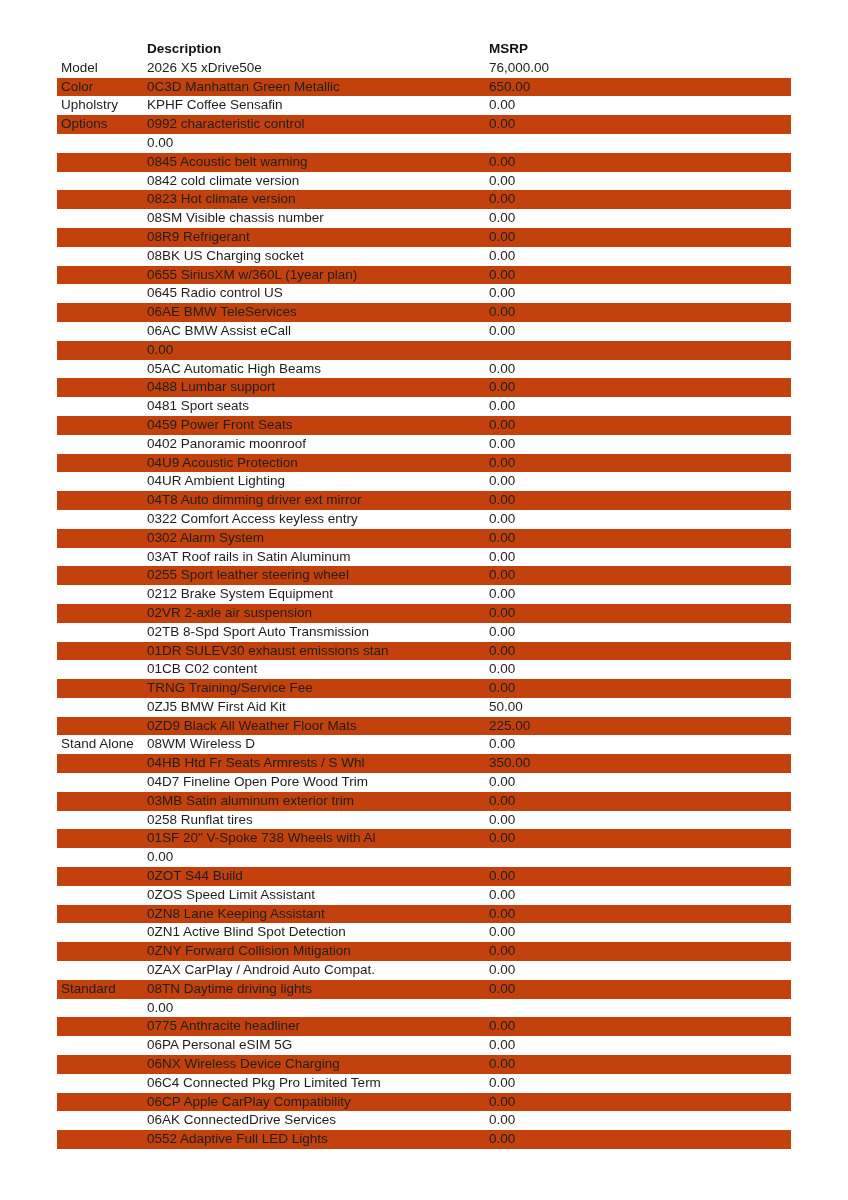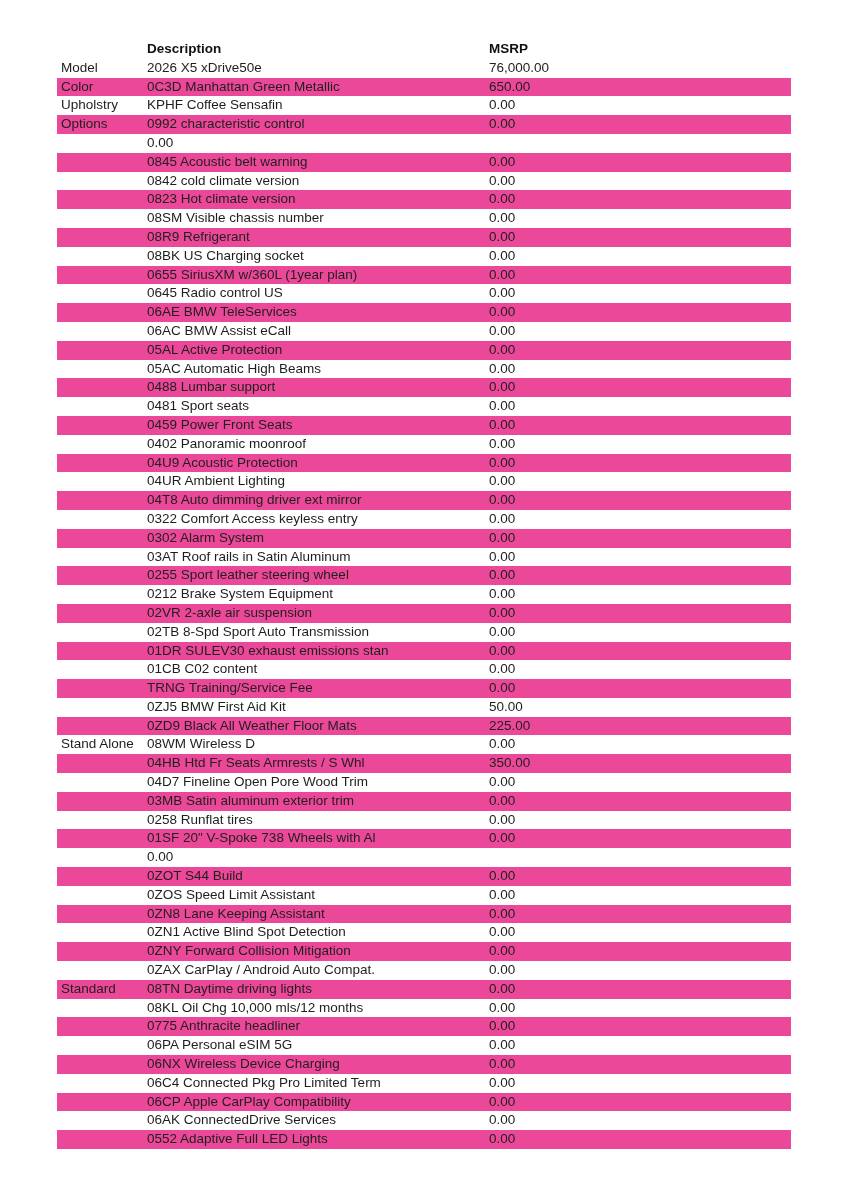--- a/index.html
+++ b/index.html
@@ -25,21 +25,21 @@
     display: flex;
     box-sizing: border-box;
     height: 18.8px;
     line-height: 18.8px;
     font-size: 13.5px;
     color: #1e1e1e;
     padding-right: 182px;
     white-space: nowrap;
   }
   .row.shaded {
-    background: #ec4899;
+    background: #c2410c;
   }
   .row.header {
     font-weight: bold;
     color: #111111;
   }
   .cell {
     box-sizing: border-box;
     overflow: hidden;
   }
   .cell.cat {
@@ -136,21 +136,20 @@
           <div class="cell desc">06AE BMW TeleServices</div>
           <div class="cell msrp">0.00</div>
         </div>
         <div class="row">
           <div class="cell cat"></div>
           <div class="cell desc">06AC BMW Assist eCall</div>
           <div class="cell msrp">0.00</div>
         </div>
         <div class="row shaded">
           <div class="cell cat"></div>
-          <div class="cell desc">05AL Active Protection</div>
           <div class="cell msrp">0.00</div>
         </div>
         <div class="row">
           <div class="cell cat"></div>
           <div class="cell desc">05AC Automatic High Beams</div>
           <div class="cell msrp">0.00</div>
         </div>
         <div class="row shaded">
           <div class="cell cat"></div>
           <div class="cell desc">0488 Lumbar support</div>
@@ -310,21 +309,20 @@
           <div class="cell desc">0ZAX CarPlay / Android Auto Compat.</div>
           <div class="cell msrp">0.00</div>
         </div>
         <div class="row shaded">
           <div class="cell cat">Standard</div>
           <div class="cell desc">08TN Daytime driving lights</div>
           <div class="cell msrp">0.00</div>
         </div>
         <div class="row">
           <div class="cell cat"></div>
-          <div class="cell desc">08KL Oil Chg 10,000 mls/12 months</div>
           <div class="cell msrp">0.00</div>
         </div>
         <div class="row shaded">
           <div class="cell cat"></div>
           <div class="cell desc">0775 Anthracite headliner</div>
           <div class="cell msrp">0.00</div>
         </div>
         <div class="row">
           <div class="cell cat"></div>
           <div class="cell desc">06PA Personal eSIM 5G</div>

